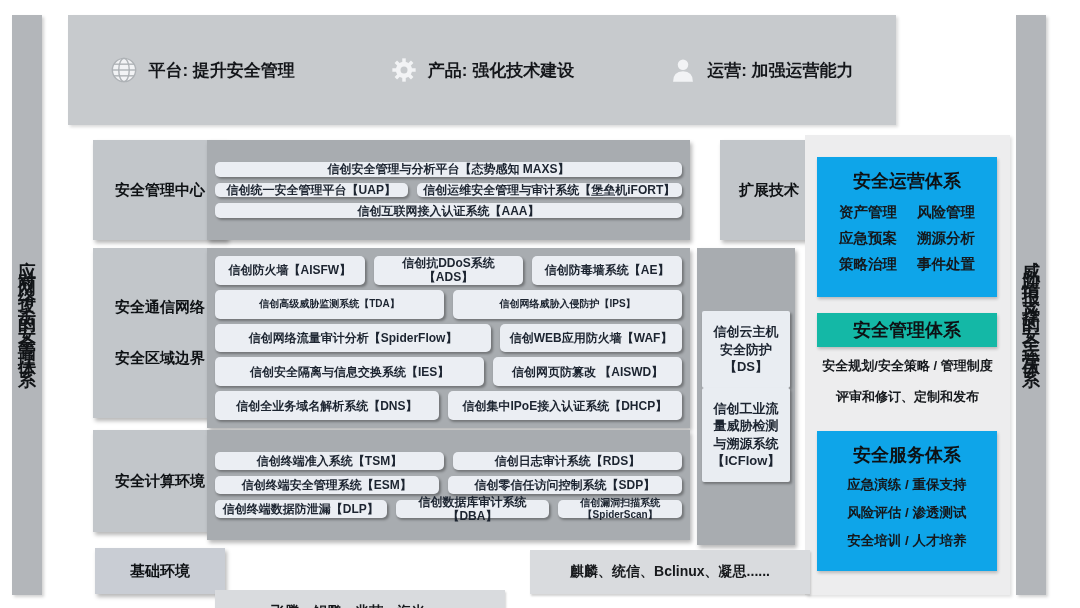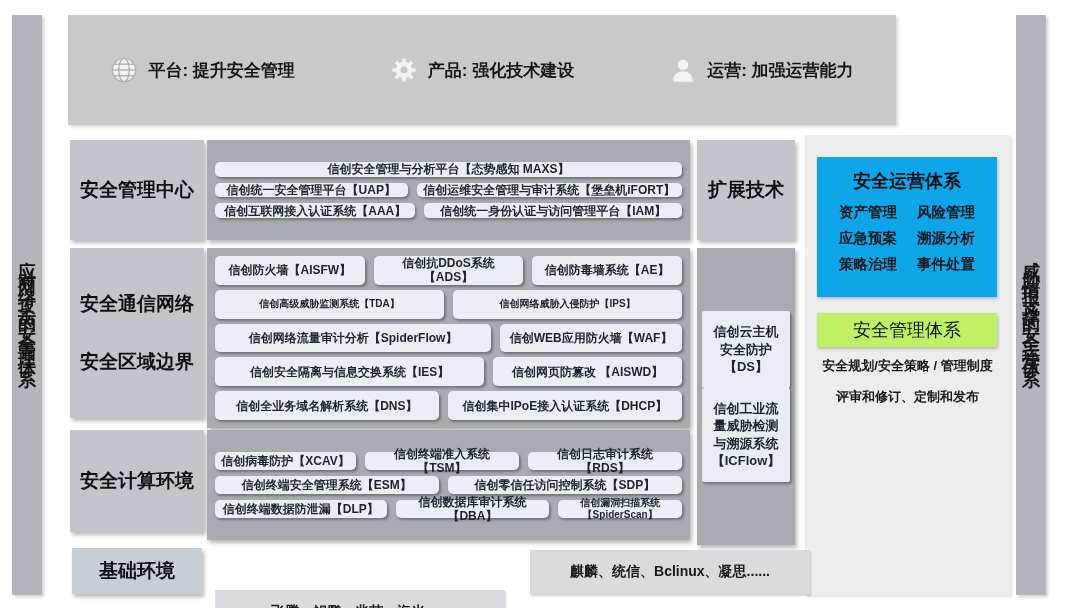--- a/index.html
+++ b/index.html
@@ -26,22 +26,23 @@
     display:flex;align-items:center;justify-content:center;gap:95px;
     box-shadow:2px 2px 3px rgba(0,0,0,.15);
   }
   .banner-item{display:flex;align-items:center;gap:10px;font-size:17px;font-weight:bold;color:#14161a;}
   .bicon{width:28px;height:28px;display:inline-flex;}
 
   
   .sec-label{
     position:absolute;background:#c2c6ca;display:flex;flex-direction:column;
     align-items:center;justify-content:center;text-align:center;
-    font-weight:bold;font-size:19px;color:#0e1114;
+    font-weight:bold;font-size:15px;color:#0e1114;
     box-shadow:2px 3px 4px rgba(0,0,0,.28);
+    margin-left:23px;
   }
   #label-mgmt{left:70px;top:140px;width:134px;height:100px;}
   #label-net{left:70px;top:248px;width:134px;height:170px;gap:32px;}
   #label-comp{left:70px;top:430px;width:134px;height:102px;}
   #label-base{left:72px;top:548px;width:130px;height:46px;background:#c9cdd4;}
   #ext-label{left:697px;top:140px;width:98px;height:100px;}
 
   
   .panel{
     position:absolute;background:#a8acb0;box-sizing:border-box;
@@ -82,23 +83,23 @@
   .rbox{position:absolute;left:12px;right:13px;background:#0ea5e9;box-shadow:1px 2px 3px rgba(0,0,0,.22);}
   .rbox.ops{top:22px;height:140px;}
   .rbox.svc{top:296px;height:140px;}
   .rtitle{font-size:18px;font-weight:bold;text-align:center;color:#0e1114;padding-top:12px;}
   .ops-grid{
     display:grid;grid-template-columns:1fr 1fr;row-gap:7px;column-gap:4px;
     margin-top:10px;padding:0 14px;justify-items:center;
     font-size:14.5px;font-weight:bold;color:#15181c;
   }
   .rtitle-band{
-    position:absolute;left:12px;right:13px;top:178px;height:34px;background:#bef264;
+    position:absolute;left:12px;right:13px;top:178px;height:34px;background:#14b8a6;
     display:flex;align-items:center;justify-content:center;
-    font-size:18px;font-weight:normal;color:#0e1114;box-shadow:1px 2px 3px rgba(0,0,0,.22);
+    font-size:18px;font-weight:bold;color:#0e1114;box-shadow:1px 2px 3px rgba(0,0,0,.22);
   }
   .mgmt-body{position:absolute;left:2px;right:2px;top:222px;text-align:center;
     font-size:13px;font-weight:bold;color:#15181c;}
   .mgmt-body div{margin-bottom:13px;}
   .svc-lines{margin-top:9px;text-align:center;font-size:13.5px;font-weight:bold;color:#15181c;}
   .svc-lines div{margin-bottom:10px;}
 
   
   .flatbox{
     position:absolute;background:#d9dbde;display:flex;align-items:center;justify-content:center;
@@ -169,21 +170,20 @@
 <div class="panel" id="panel-mgmt">
   <div class="row">
     <div class="sysbox" style="flex:1.75">信创安全管理与分析平台【态势感知 MAXS】</div>
   </div>
   <div class="row">
     <div class="sysbox" style="flex:1">信创统一安全管理平台【UAP】</div>
     <div class="sysbox" style="flex:1.4">信创运维安全管理与审计系统【堡垒机iFORT】</div>
   </div>
   <div class="row">
     <div class="sysbox" style="flex:1">信创互联网接入认证系统【AAA】</div>
-    <div class="sysbox" style="flex:1.3">信创统一身份认证与访问管理平台【IAM】</div>
   </div>
 </div>
 
 <div class="panel" id="panel-net">
   <div class="row">
     <div class="sysbox" style="flex:1">信创防火墙【AISFW】</div>
     <div class="sysbox" style="flex:1">信创抗DDoS系统【ADS】</div>
     <div class="sysbox" style="flex:1">信创防毒墙系统【AE】</div>
   </div>
   <div class="row">
@@ -199,21 +199,20 @@
     <div class="sysbox" style="flex:1">信创网页防篡改 【AISWD】</div>
   </div>
   <div class="row">
     <div class="sysbox" style="flex:1">信创全业务域名解析系统【DNS】</div>
     <div class="sysbox" style="flex:1.05">信创集中IPoE接入认证系统【DHCP】</div>
   </div>
 </div>
 
 <div class="panel" id="panel-comp">
   <div class="row">
-    <div class="sysbox" style="flex:1">信创病毒防护【XCAV】</div>
     <div class="sysbox" style="flex:1.1">信创终端准入系统【TSM】</div>
     <div class="sysbox" style="flex:1.1">信创日志审计系统【RDS】</div>
   </div>
   <div class="row">
     <div class="sysbox" style="flex:1">信创终端安全管理系统【ESM】</div>
     <div class="sysbox" style="flex:1.05">信创零信任访问控制系统【SDP】</div>
   </div>
   <div class="row">
     <div class="sysbox" style="flex:1.35">信创终端数据防泄漏【DLP】</div>
     <div class="sysbox" style="flex:1.2">信创数据库审计系统【DBA】</div>
@@ -243,17 +242,25 @@
       <span>溯源分析</span>
       <span>策略治理</span>
       <span>事件处置</span>
     </div>
   </div>
   <div class="rtitle-band">安全管理体系</div>
   <div class="mgmt-body">
     <div>安全规划/安全策略 / 管理制度</div>
     <div>评审和修订、定制和发布</div>
   </div>
+  <div class="rbox svc">
+    <div class="rtitle">安全服务体系</div>
+    <div class="svc-lines">
+      <div>应急演练 / 重保支持</div>
+      <div>风险评估 / 渗透测试</div>
+      <div>安全培训 / 人才培养</div>
+    </div>
+  </div>
 </div>
 
 <div class="sec-label" id="label-base">基础环境</div>
 <div class="flatbox" id="hw-box">飞腾、鲲鹏，兆芯、海光......</div>
 <div class="flatbox" id="os-box">麒麟、统信、Bclinux、凝思......</div>
 
 </body></html>

